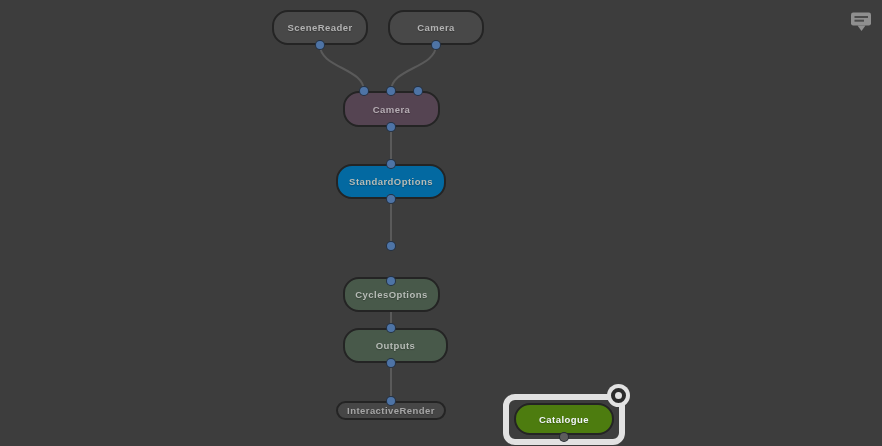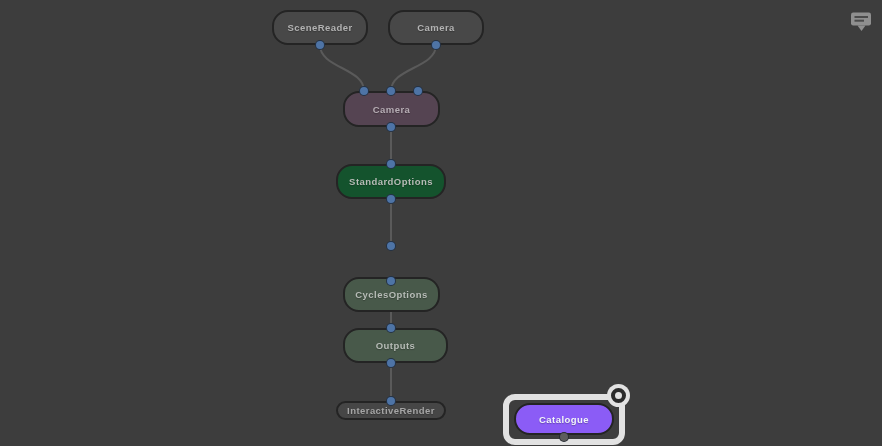--- a/index.html
+++ b/index.html
@@ -98,34 +98,34 @@
   </div>
 <div class="node" style="left: 272px; top: 10px; width: 96px; height: 35px; background: rgb(72, 72, 72); border-color: rgb(36, 36, 36); color: rgb(179, 179, 179);">
       <span>SceneReader</span>
     </div>
     <div class="node" style="left: 388px; top: 10px; width: 96px; height: 35px; background: rgb(72, 72, 72); border-color: rgb(36, 36, 36); color: rgb(179, 179, 179);">
       <span>Camera</span>
     </div>
     <div class="node" style="left: 343px; top: 91px; width: 97px; height: 36px; background: rgb(85, 68, 82); border-color: rgb(36, 36, 36); color: rgb(182, 173, 180);">
       <span>Camera</span>
     </div>
-    <div class="node" style="left: 336px; top: 164px; width: 110px; height: 35px; background: #14532d; border-color: rgb(36, 36, 36); color: rgb(183, 188, 183); align-items: center;">
+    <div class="node" style="left: 336px; top: 164px; width: 110px; height: 35px; background: #0369a1; border-color: rgb(36, 36, 36); color: rgb(183, 188, 183); align-items: center;">
       <span>StandardOptions</span>
     </div>
     <div class="node" style="left: 343px; top: 246px; width: 97px; height: 35px; background: rgb(72, 89, 74); border-color: rgb(36, 36, 36); color: rgb(183, 188, 183); margin-top: 31px;">
       <span>CyclesOptions</span>
     </div>
     <div class="node" style="left: 343px; top: 328px; width: 105px; height: 35px; background: rgb(72, 89, 74); border-color: rgb(36, 36, 36); color: rgb(183, 188, 183);">
       <span>Outputs</span>
     </div>
     <div class="node" style="left: 336px; top: 401px; width: 110px; height: 19px; background: rgb(70, 70, 70); border-color: rgb(36, 36, 36); color: rgb(165, 165, 165);">
       <span>InteractiveRender</span>
     </div>
     <div class="selection-frame" style="border-color: rgb(226, 226, 226); left: 503px; top: 394px; width: 122px; height: 51px;"></div>
-    <div class="node" style="left: 514px; top: 403px; width: 100px; height: 32px; background: #8b5cf6; border-color: rgb(36, 36, 36); color: rgb(242, 246, 250);">
+    <div class="node" style="left: 514px; top: 403px; width: 100px; height: 32px; background: #4d7c0f; border-color: rgb(36, 36, 36); color: rgb(242, 246, 250);">
       <span>Catalogue</span>
     </div>
     <div class="focus-ring" style="left: 618px; top: 395px; background: rgb(226, 226, 226);">
       <div class="focus-ring-inner" style="background: rgb(226, 226, 226);"></div>
     </div>
     <div class="plug" style="left: 320px; top: 45px; background: rgb(78, 116, 166);"></div>
     <div class="plug" style="left: 436px; top: 45px; background: rgb(78, 116, 166);"></div>
     <div class="plug" style="left: 364px; top: 91px; background: rgb(78, 116, 166);"></div>
     <div class="plug" style="left: 391px; top: 91px; background: rgb(78, 116, 166);"></div>
     <div class="plug" style="left: 418px; top: 91px; background: rgb(78, 116, 166);"></div>

